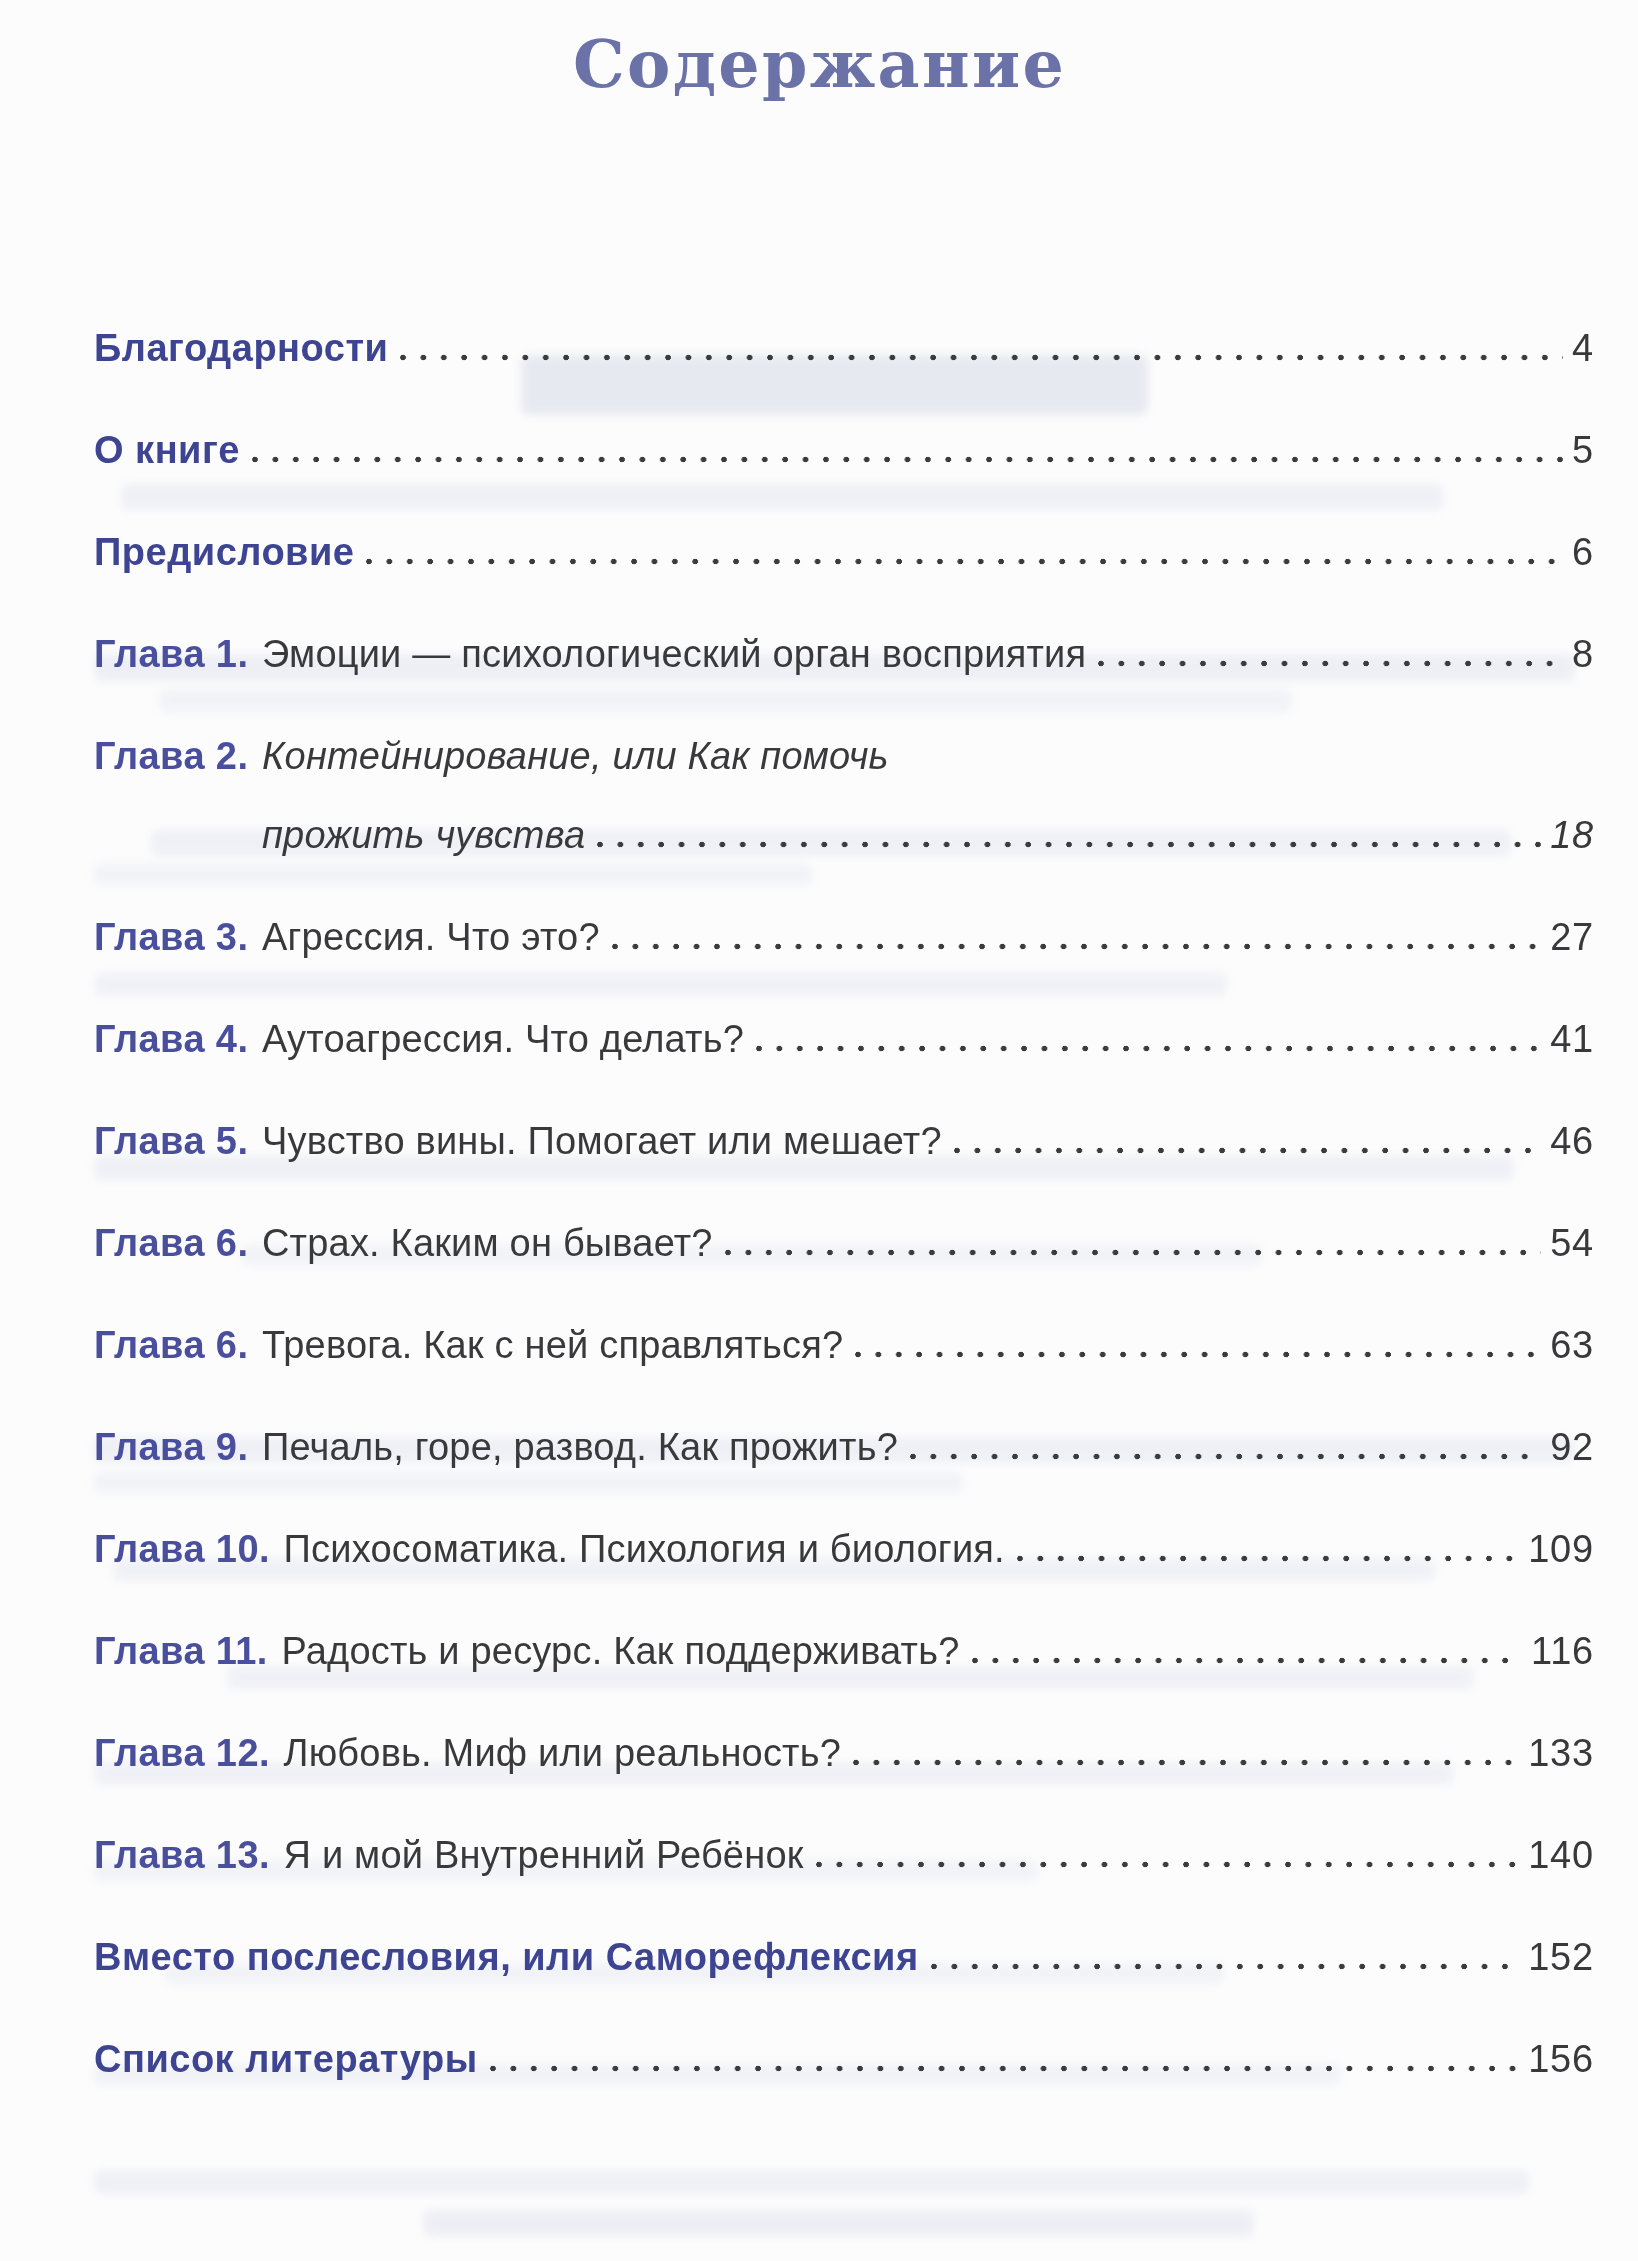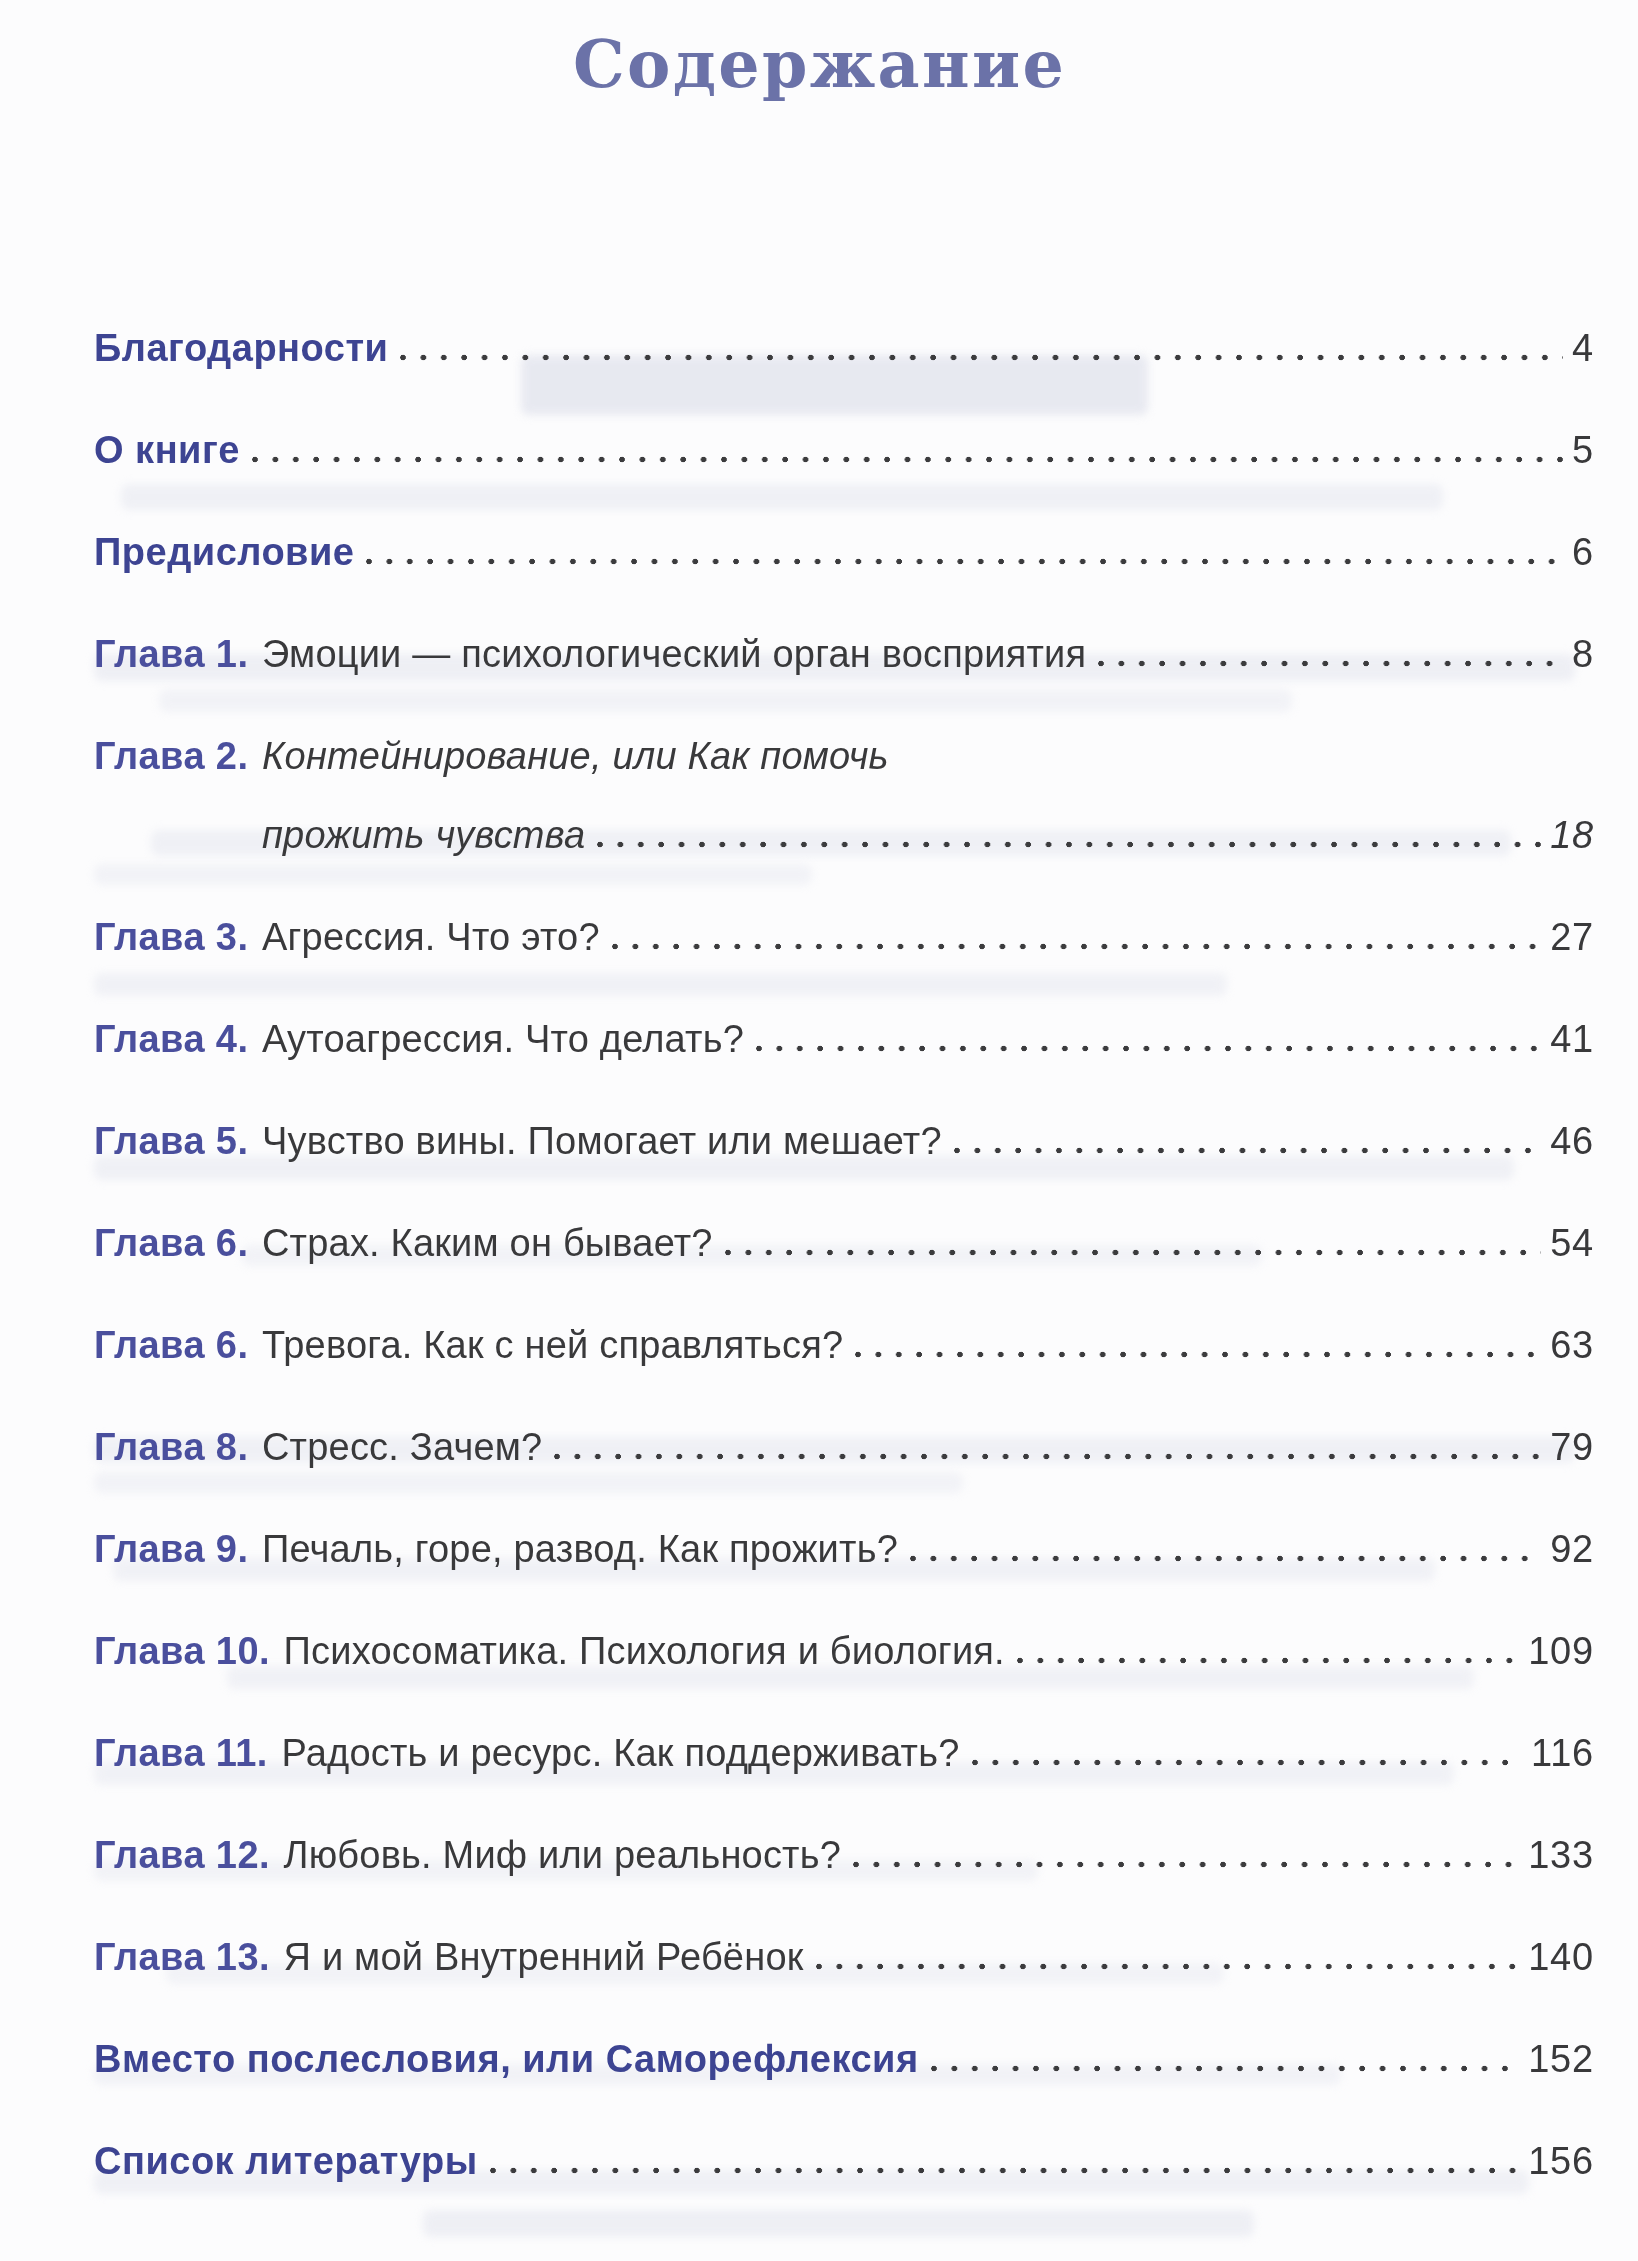--- a/index.html
+++ b/index.html
@@ -198,26 +198,20 @@
     <span class="leader"></span>
     <span class="toc-page">54</span>
   </div>
       <div class="toc-row chapter">
     <span class="toc-prefix">Глава 6.</span>
     <span class="toc-title">Тревога. Как с ней справляться?</span>
     <span class="leader"></span>
     <span class="toc-page">63</span>
   </div>
       <div class="toc-row chapter">
-    <span class="toc-prefix">Глава 8.</span>
-    <span class="toc-title">Стресс. Зачем?</span>
-    <span class="leader"></span>
-    <span class="toc-page">79</span>
-  </div>
-      <div class="toc-row chapter">
     <span class="toc-prefix">Глава 9.</span>
     <span class="toc-title">Печаль, горе, развод. Как прожить?</span>
     <span class="leader"></span>
     <span class="toc-page">92</span>
   </div>
       <div class="toc-row chapter">
     <span class="toc-prefix">Глава 10.</span>
     <span class="toc-title">Психосоматика. Психология и биология.</span>
     <span class="leader"></span>
     <span class="toc-page">109</span>

